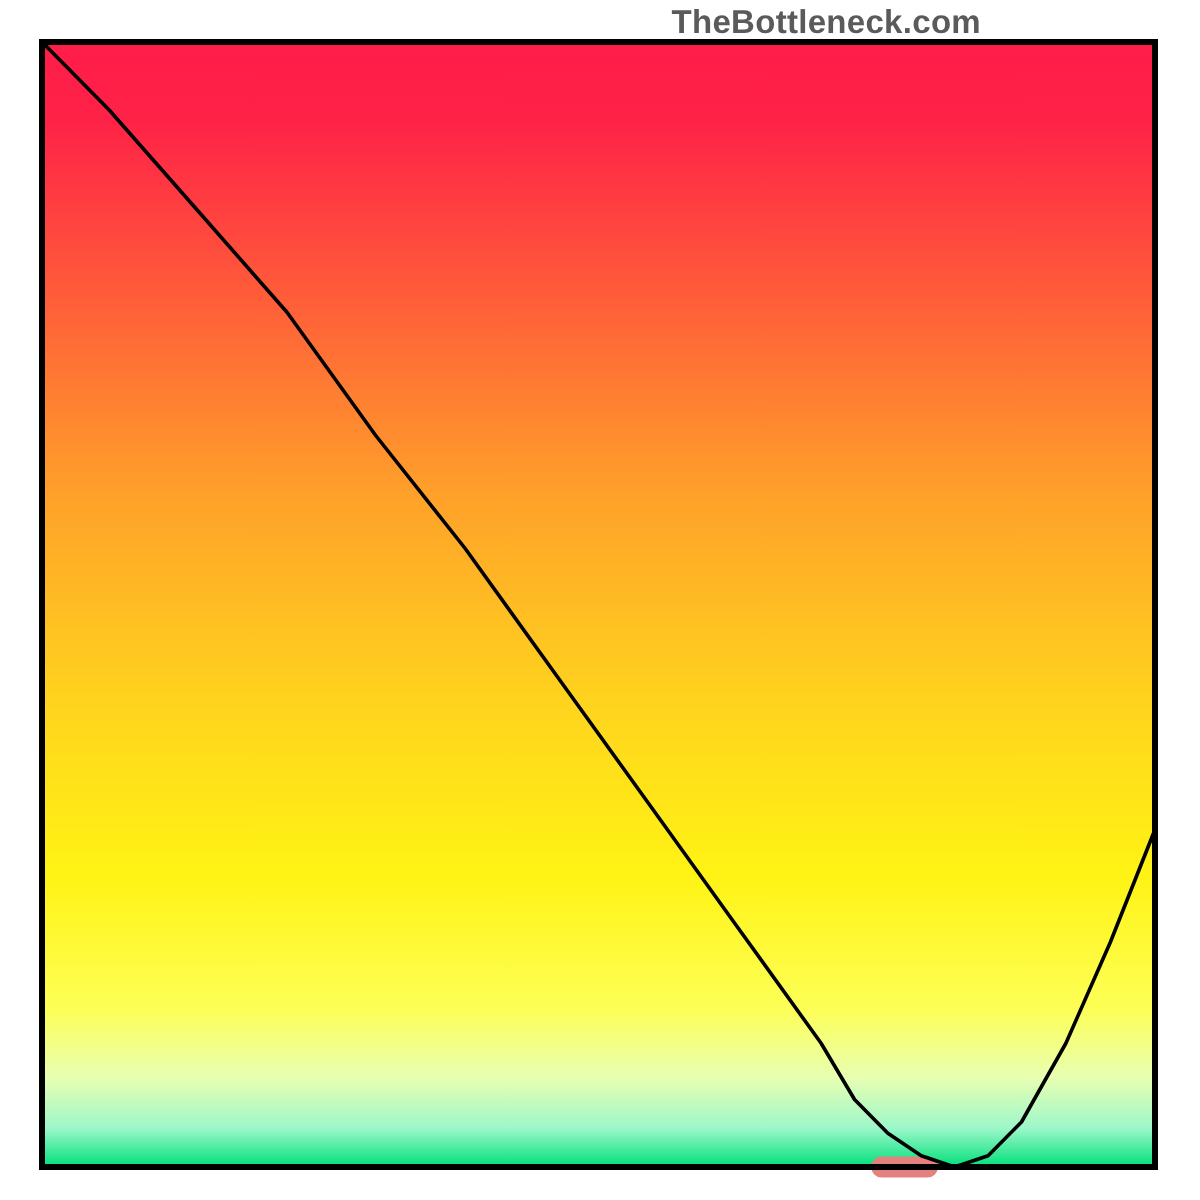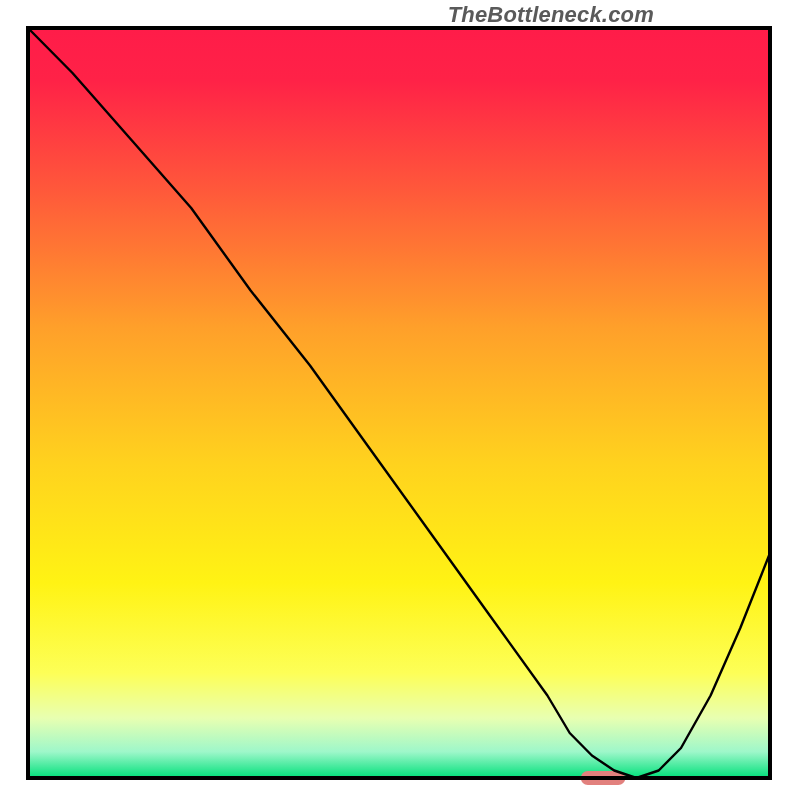--- a/index.html
+++ b/index.html
@@ -7,21 +7,20 @@
     padding: 0;
     width: 800px;
     height: 800px;
     background: #ffffff;
     font-family: Arial, Helvetica, sans-serif;
   }
   .wrap {
     position: relative;
     width: 668px;
     height: 800px;
-    font-style: italic;
   }
   .watermark {
     position: absolute;
     top: 2px;
     right: 14px;
     font-size: 22px;
     font-weight: 600;
     color: #5a5a5a;
     letter-spacing: 0.2px;
   }

